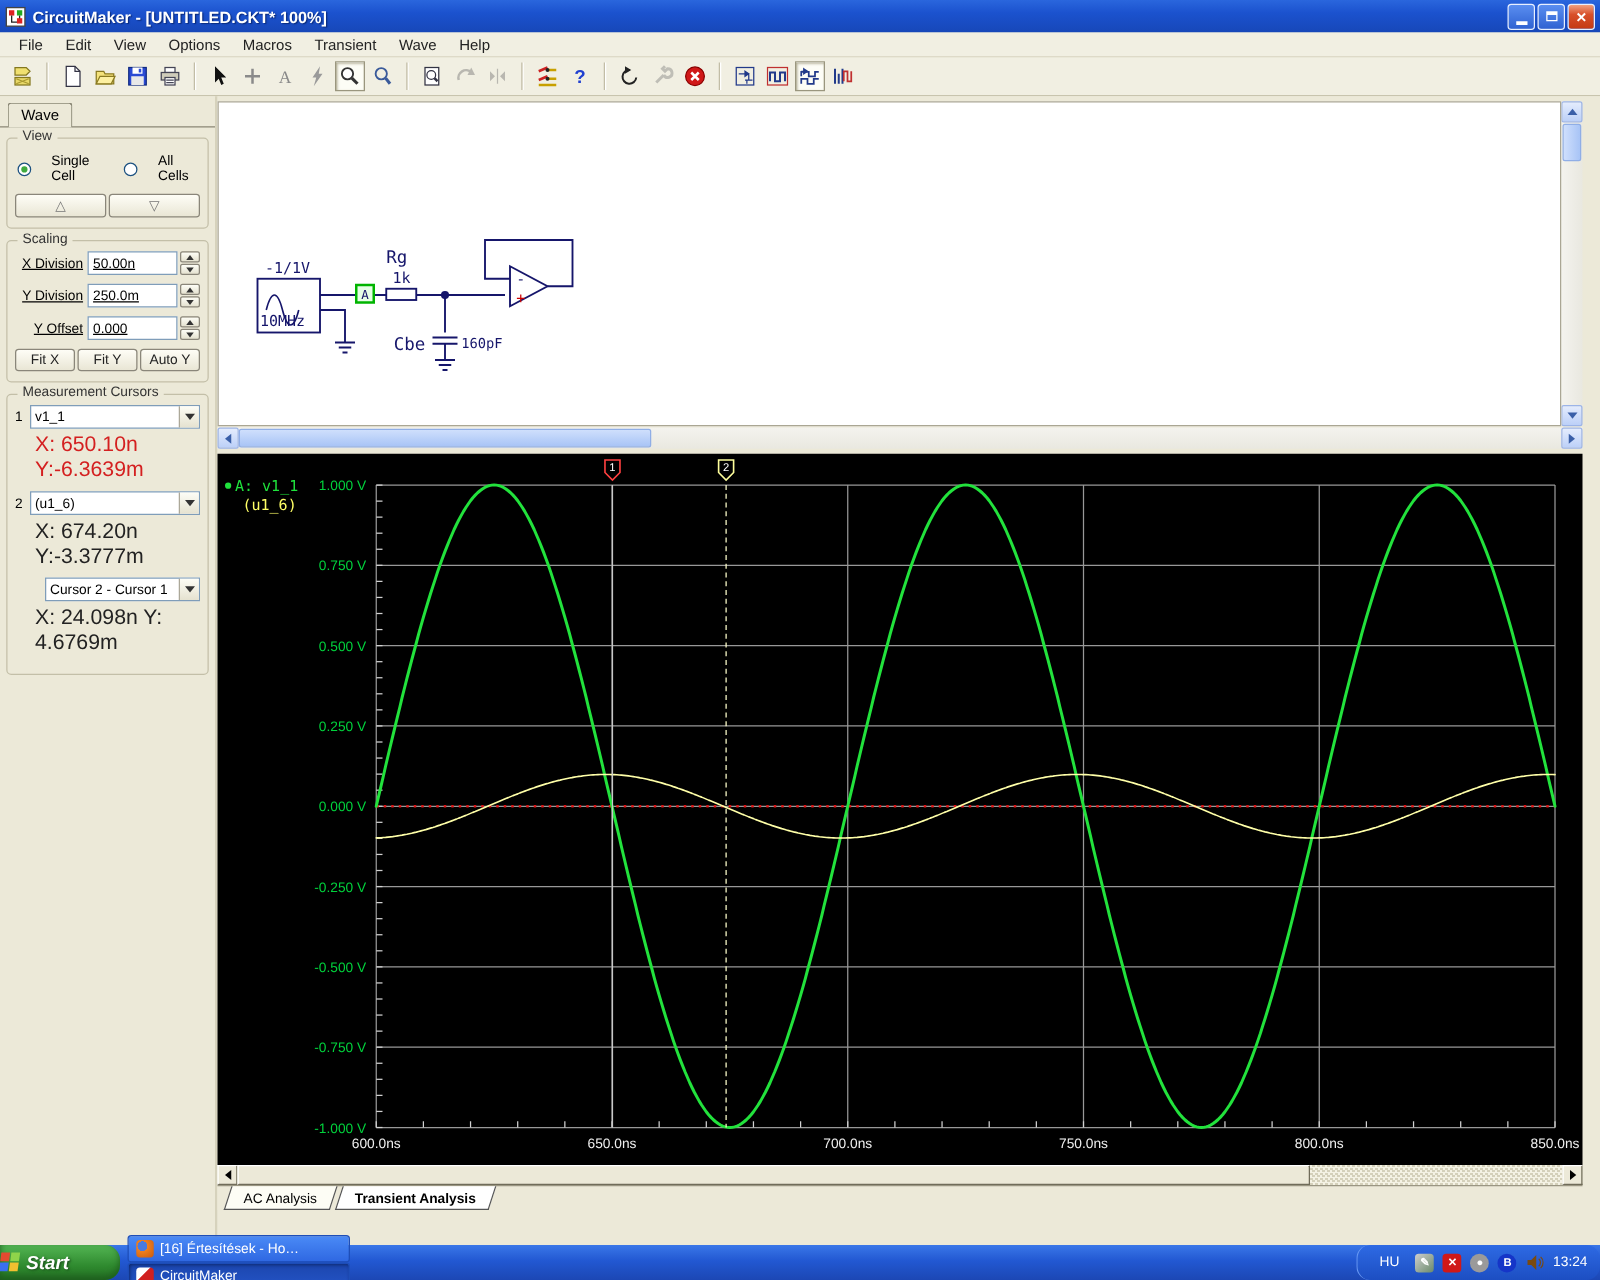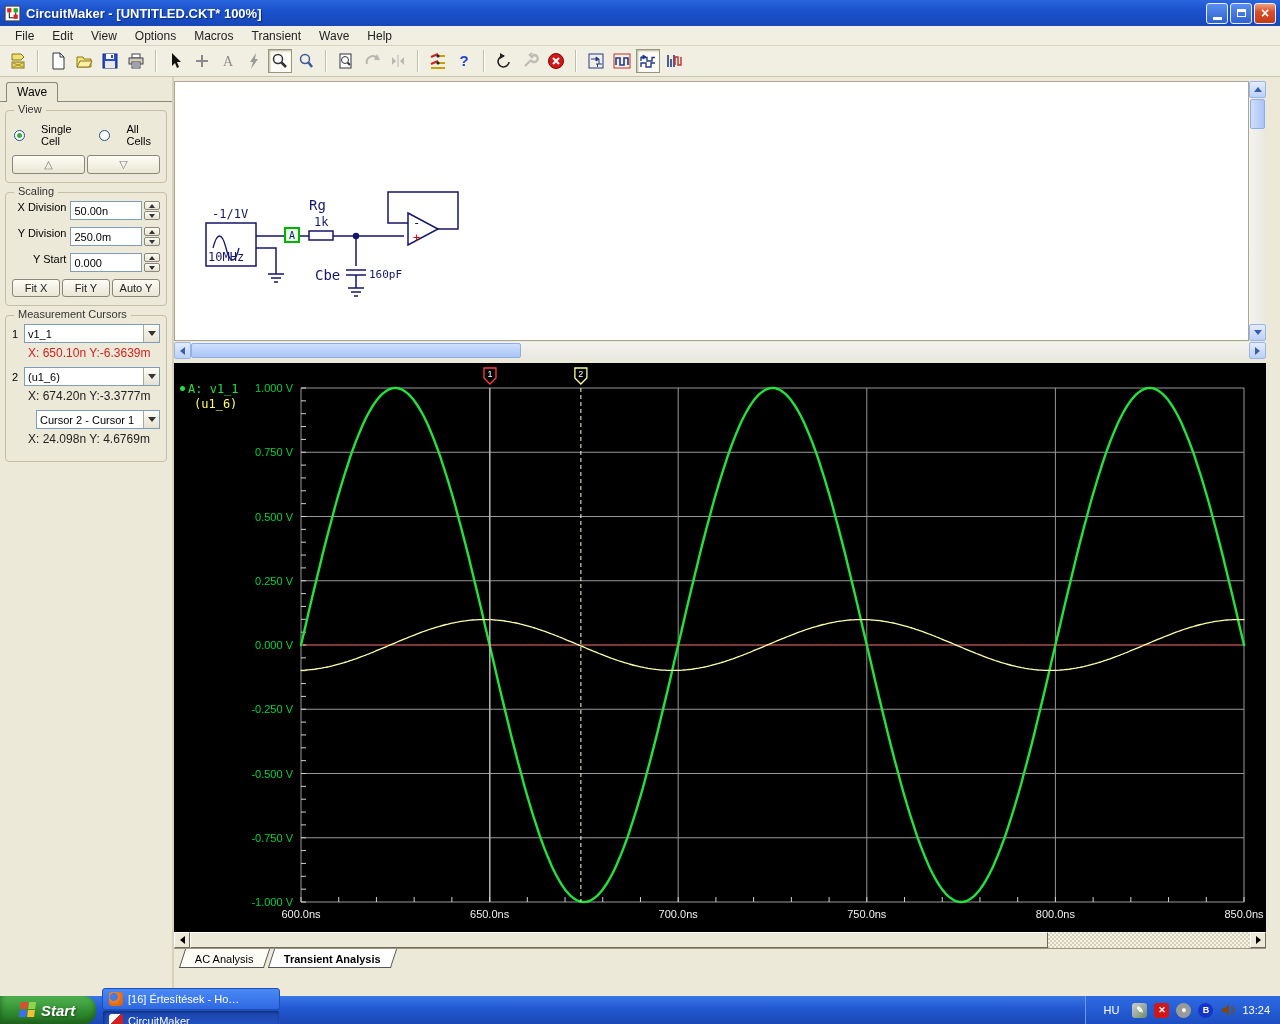--- a/index.html
+++ b/index.html
@@ -43,40 +43,40 @@
   .groupbox { border:1px solid #c3bfa8; border-radius:4px; margin-bottom:9px; padding:8px 6px 8px 6px; position:relative; }
   .groupbox > .legend { position:absolute; top:-8px; left:8px; background:#ece9d8; padding:0 4px; font-size:11px; color:#333; }
   .radio-row { display:flex; align-items:center; gap:16px; font-size:11px; margin:4px 0 8px 2px; }
   .radio { width:11px; height:11px; border-radius:50%; border:1px solid #1c5180; background:#fff; position:relative; flex:none; }
   .radio.sel::after { content:""; position:absolute; left:2px; top:2px; width:5px; height:5px; border-radius:50%; background:#3faa3f; }
   .radio-lbl { margin-right:6px; }
   .btn { font-size:11px; color:#222; background:linear-gradient(#fefdf6,#e9e6d5); border:1px solid #8a867a;
     border-radius:3px; text-align:center; padding:2px 0; }
   .updown-row { display:flex; gap:2px; }
   .updown-row .btn { flex:1; height:19px; color:#777; }
-  .field-row { display:flex; align-items:flex-start; margin-bottom:7px; }
+  .field-row { display:flex; align-items:center; margin-bottom:7px;text-decoration:underline; }
   .field-lbl { width:56px; font-size:11px; text-align:right; margin-right:4px; }
   .field-input { width:72px; height:19px; border:1px solid #7f9db9; font-size:11px; padding:1px 3px;
     font-family:"Liberation Sans",sans-serif; background:#fff; }
   .spin { width:16px; height:19px; margin-left:2px; display:flex; flex-direction:column; gap:1px; }
   .spin span { flex:1; background:linear-gradient(#fdfdf6,#e5e2d0); border:1px solid #8a867a; border-radius:2px;
     display:flex; align-items:center; justify-content:center; }
   .spin i { width:0; height:0; border-left:3px solid transparent; border-right:3px solid transparent; }
   .spin .up i { border-bottom:4px solid #333; }
   .spin .dn i { border-top:4px solid #333; }
   .fit-row { display:flex; gap:2px; margin-top:3px; }
   .fit-row .btn { flex:1; height:18px; }
   .cursor-row { display:flex; align-items:center; margin-bottom:3px; }
   .cursor-idx { width:12px; font-size:11px; }
   .combo { flex:1; height:19px; border:1px solid #7f9db9; background:#fff; display:flex; align-items:center; }
   .combo .combo-text { flex:1; font-size:11px; padding:0 3px; white-space:nowrap; overflow:hidden; }
   .combo .combo-btn { width:16px; height:100%; background:linear-gradient(#fdfdf6,#e5e2d0); border-left:1px solid #aca899;
     display:flex; align-items:center; justify-content:center; }
   .combo .combo-btn i { width:0; height:0; border-left:4px solid transparent; border-right:4px solid transparent; border-top:5px solid #333; }
-  .readout { font-size:12px; margin:1px 0 7px 16px; color:#222; }
+  .readout { font-size:17px; margin:1px 0 7px 16px; color:#222; }
   .readout.red { color:#d42020; }
 
   
   .content { position:absolute; left:174px; top:77px; width:1106px; height:919px; background:#ece9d8; }
   .schematic-row { position:absolute; left:0; top:4px; width:1092px; height:260px; display:flex; }
   .schematic { flex:1; background:#fff; border:1px solid #aaa694; position:relative; }
   .schematic svg { position:absolute; left:0; top:0; }
 
   
   .vscroll { width:17px; background:linear-gradient(90deg,#f4f3ee,#e9e8e0); display:flex; flex-direction:column; }
@@ -112,33 +112,33 @@
   .sheet-tab { transform:skewX(-18deg); border:1px solid #555; border-top:none; background:#fdfdf5;
     margin-right:4px; padding:1px 12px 0 12px; font-size:11px; display:flex; align-items:center; }
   .sheet-tab span { transform:skewX(18deg); white-space:nowrap; }
   .sheet-tab.active { background:#ffffff; font-weight:bold; }
 
   
   .taskbar { position:absolute; left:0; bottom:0; width:1280px; height:28px;
     background:linear-gradient(#3a77e8,#2258d2 45%,#1c47b4); display:flex; align-items:center; }
   .start-btn { height:28px; width:96px; border-radius:0 12px 12px 0;
     background:linear-gradient(#53b553,#2f8a2f 60%,#267426); display:flex; align-items:center; gap:5px;
-    padding-left:20px; box-shadow:inset 0 -3px 6px #1d5e1d; }
+    padding-left:0; box-shadow:inset 0 -3px 6px #1d5e1d; }
   .start-logo { width:16px; height:16px; display:grid; grid-template-columns:7px 7px; grid-template-rows:7px 7px;
     gap:1px; transform:skewX(-8deg); }
   .start-logo b:nth-child(1){background:#e34a30;} .start-logo b:nth-child(2){background:#8fd44a;}
   .start-logo b:nth-child(3){background:#3a6ff0;} .start-logo b:nth-child(4){background:#f2c030;}
   .start-label { color:#fff; font-size:15px; font-weight:bold; font-style:italic; text-shadow:1px 1px 2px #1a4a1a; }
   .task-btn { height:22px; width:178px; margin-left:6px; border-radius:3px; background:linear-gradient(#4a8af6,#2f68e2);
     border:1px solid #1e4eb8; color:#fff; font-size:11px; display:flex; align-items:center; gap:5px; padding:0 6px;
     white-space:nowrap; overflow:hidden; }
   .task-btn.active { background:linear-gradient(#1c46ae,#2455c8); box-shadow:inset 1px 1px 3px #0e2a70; }
   .task-icon { width:14px; height:14px; flex:none; border-radius:3px; }
   .tray { margin-left:auto; height:28px; display:flex; align-items:center; gap:7px; padding:0 10px 0 12px;
-    background:linear-gradient(#2e6ae4,#1c4ec2); border-left:1px solid #6a9af4; }
+    background:linear-gradient(#2e6ae4,#1c4ec2); border-left:1px solid #6a9af4;border-radius:11px; }
   .lang { color:#fff; font-size:11px; padding:2px 6px; }
   .clock { color:#fff; font-size:11px; }
   .tray-ico { width:15px; height:15px; border-radius:3px; display:flex; align-items:center; justify-content:center;
     color:#fff; font-size:9px; font-weight:bold; }
 </style>
 </head>
 <body>
 
 <div class="screen">
 
@@ -366,21 +366,21 @@
           <span class="spin">
               <span class="up">
                 <i></i>
               </span>
               <span class="dn">
                 <i></i>
               </span>
             </span>
         </div>
         <div class="field-row">
-          <span class="field-lbl">Y Start</span>
+          <span class="field-lbl">Y Offset</span>
           <input class="field-input" value="0.000" style="">
           <span class="spin">
               <span class="up">
                 <i></i>
               </span>
               <span class="dn">
                 <i></i>
               </span>
             </span>
         </div>

